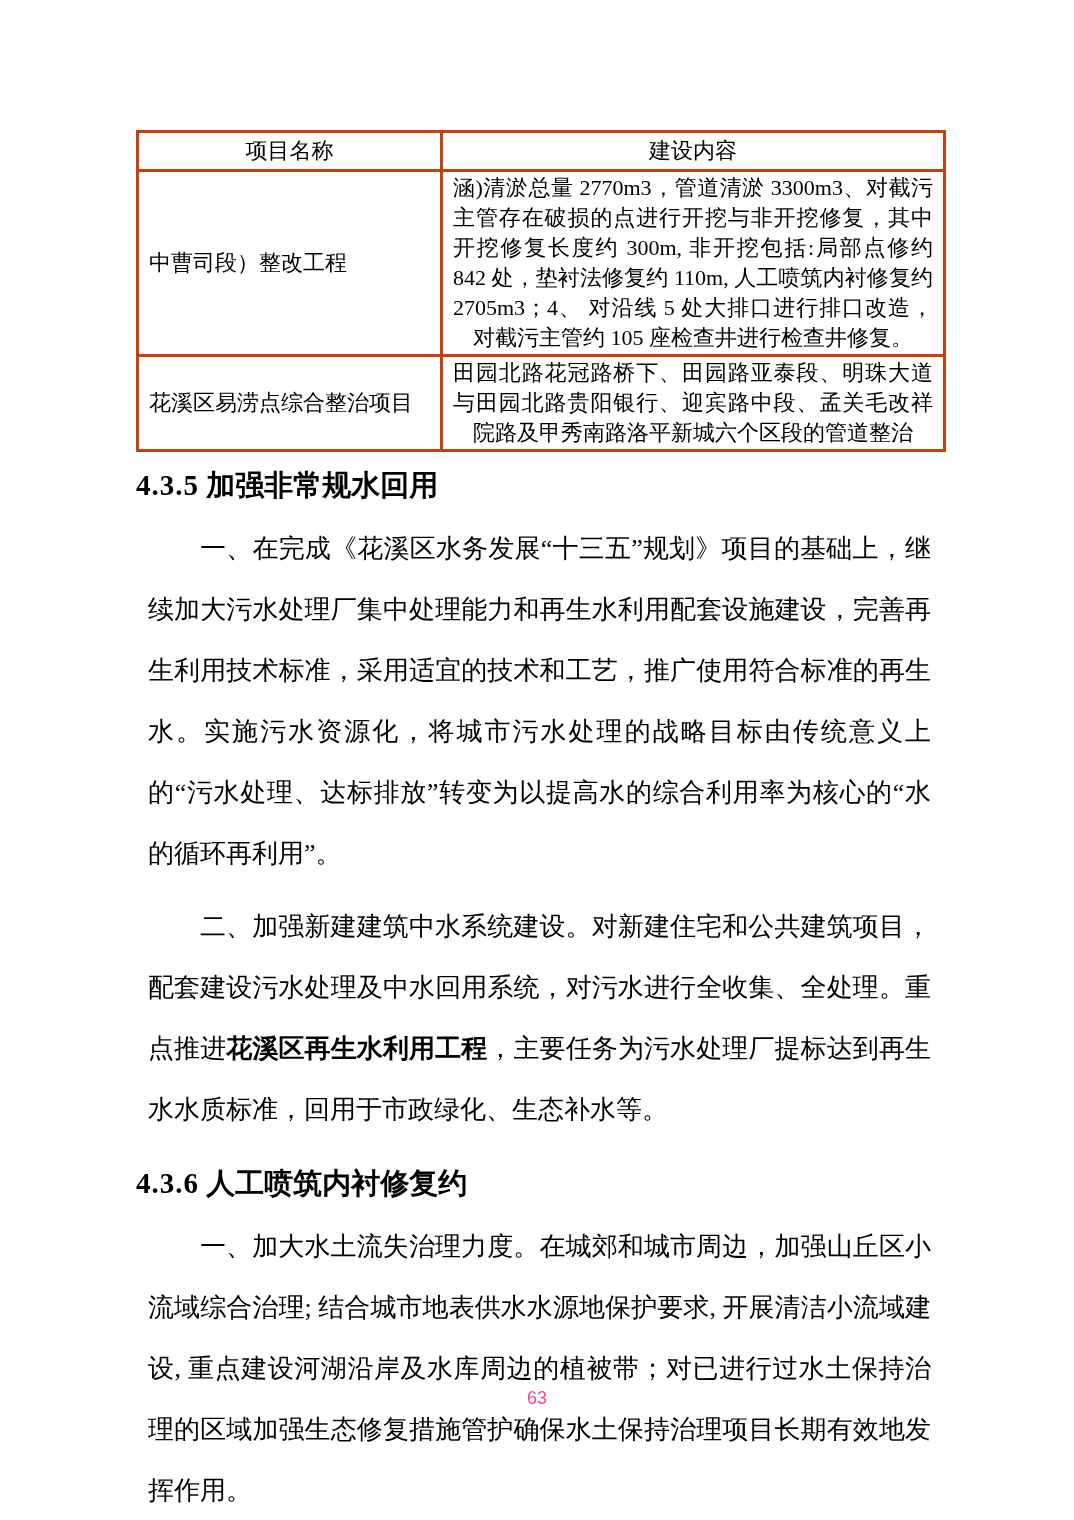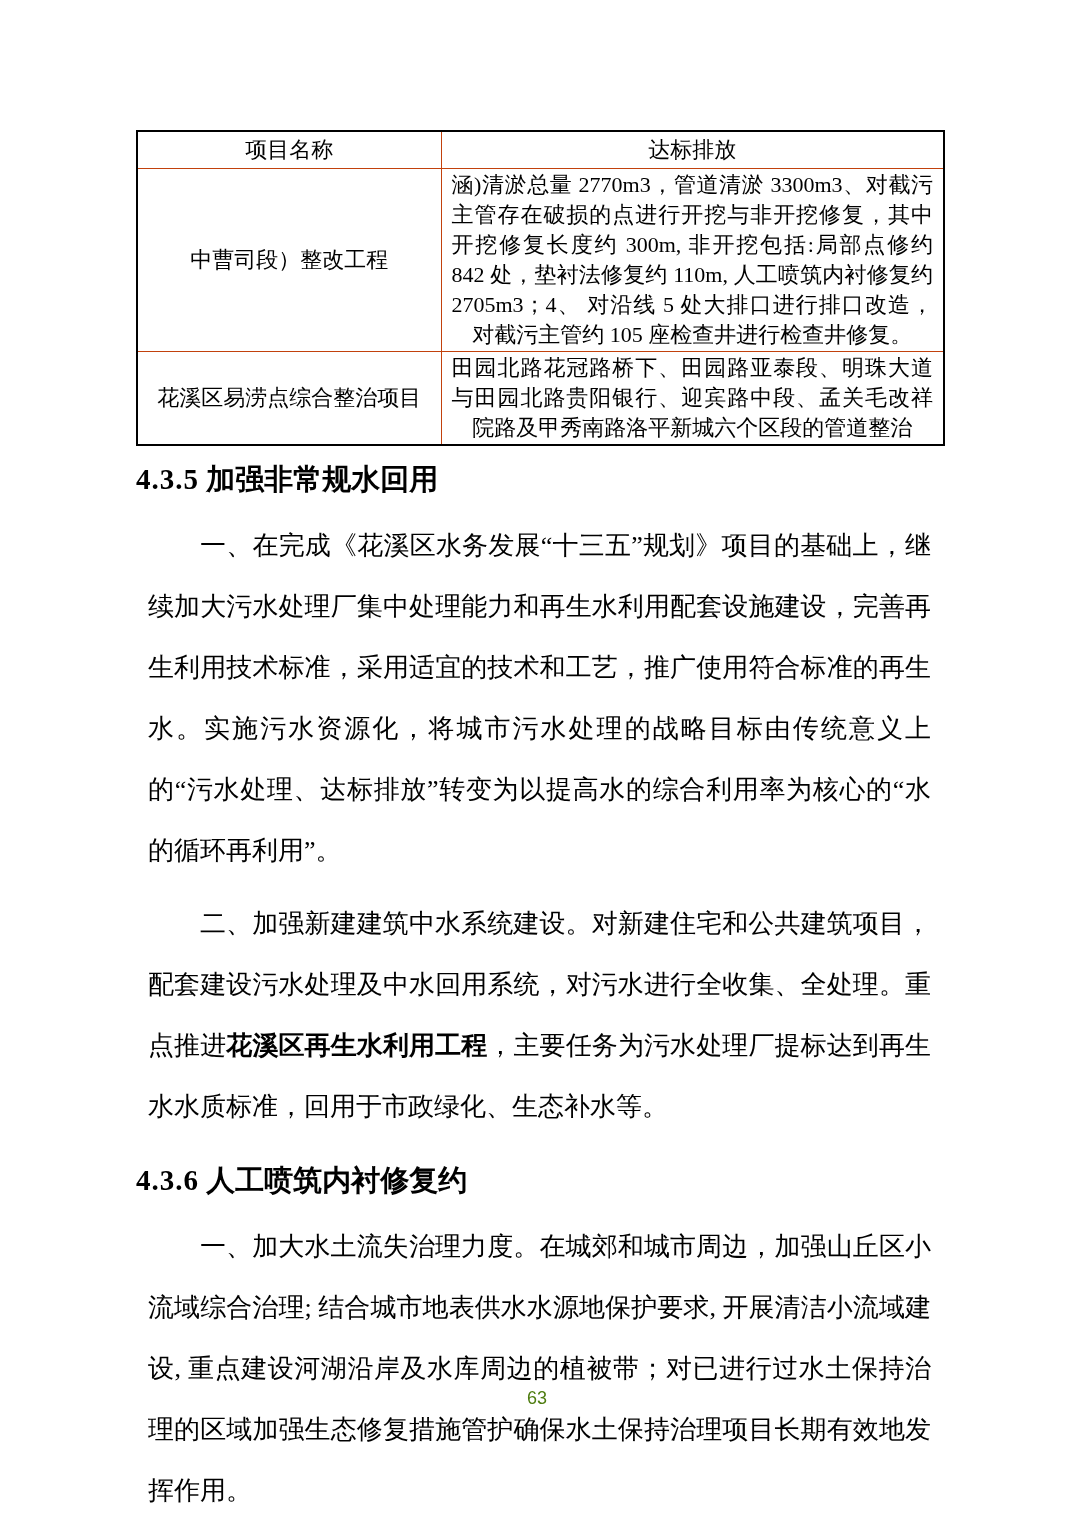--- a/index.html
+++ b/index.html
@@ -24,30 +24,30 @@
     width:807px;
     table-layout:fixed;
     border:2px solid #000;
     font-size:22px;
     line-height:30px;
   }
   table.project-table col.c1{width:304px;}
   table.project-table col.c2{width:503px;}
   table.project-table th,
   table.project-table td{
-    border:1px solid #c2410c;
+    border:3px solid #c2410c;
     padding:1px 10px;
     vertical-align:middle;
   }
   table.project-table th{
     font-weight:normal;
     text-align:center;
     padding:3px 10px;
   }
-  td.name-cell{text-align:center;}
+  td.name-cell{text-align:left;}
   td.name-top{vertical-align:top;padding-top:4px;}
   td.content-cell{
     text-align:justify;
     text-align-last:center;
     text-justify:inter-character;
     padding:4px 10px;
     margin-left:36px;
   }
   
   h2.sec{
@@ -55,21 +55,21 @@
     font-size:29px;
     line-height:42px;
     font-weight:normal;
   }
   h2.sec .sec-num{
     font-family:"Liberation Serif","DejaVu Serif",serif;
     font-weight:700;
     letter-spacing:1px;
   }
   h2.sec .sec-title{
-    font-family:Liberation Mono, monospace;
+    font-family:Liberation Serif, serif;
     font-weight:700;
   }
   h2.sec2{margin-top:22px;}
   
   p.body{
     margin:12px;
     font-size:26px;
     line-height:61px;
     text-align:justify;
     text-justify:inter-character;
@@ -78,38 +78,38 @@
   p.body .bold{font-weight:700;}
   
   .page-number{
     position:absolute;
     top:1388px;
     left:0;
     width:100%;
     text-align:center;
     font-size:18px;
     font-family:"Liberation Sans","DejaVu Sans",sans-serif;
-    color:#4d7c0f;
+    color:#ec4899;
   }
 </style>
 </head>
 <body>
 
 <div class="page">
   <div class="content">
 
     <table class="project-table">
       <colgroup>
           <col class="c1">
           <col class="c2">
         </colgroup>
       <thead>
         <tr>
           <th>项目名称</th>
-          <th>达标排放</th>
+          <th>建设内容</th>
         </tr>
       </thead>
       <tbody>
         <tr>
           <td class="name-cell name-top">中曹司段）整改工程</td>
           <td class="content-cell">涵)清淤总量 2770m3，管道清淤 3300m3、对截污主管存在破损的点进行开挖与非开挖修复，其中开挖修复长度约 300m, 非开挖包括:局部点修约 842 处，垫衬法修复约 110m, 人工喷筑内衬修复约 2705m3；4、 对沿线 5 处大排口进行排口改造，对截污主管约 105 座检查井进行检查井修复。</td>
         </tr>
         <tr>
           <td class="name-cell">花溪区易涝点综合整治项目</td>
           <td class="content-cell">田园北路花冠路桥下、田园路亚泰段、明珠大道与田园北路贵阳银行、迎宾路中段、孟关毛改祥院路及甲秀南路洛平新城六个区段的管道整治</td>

